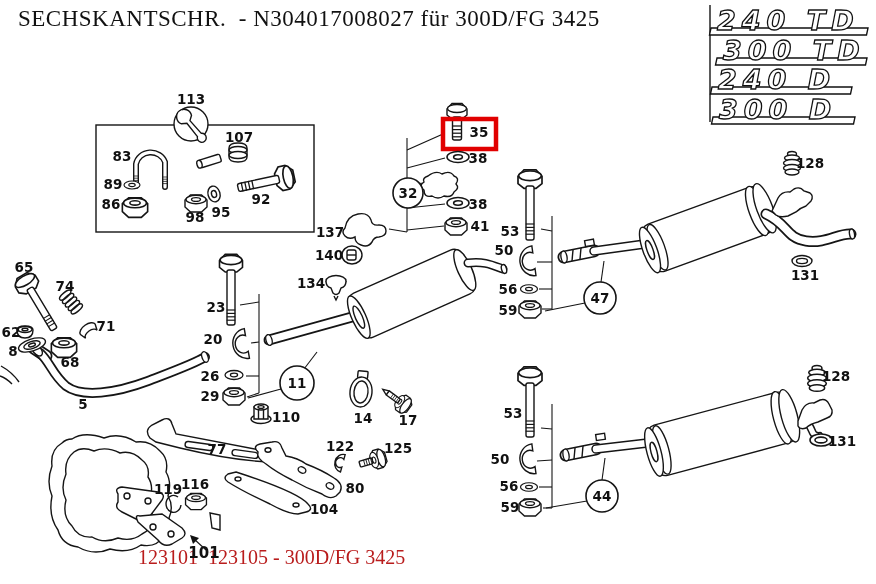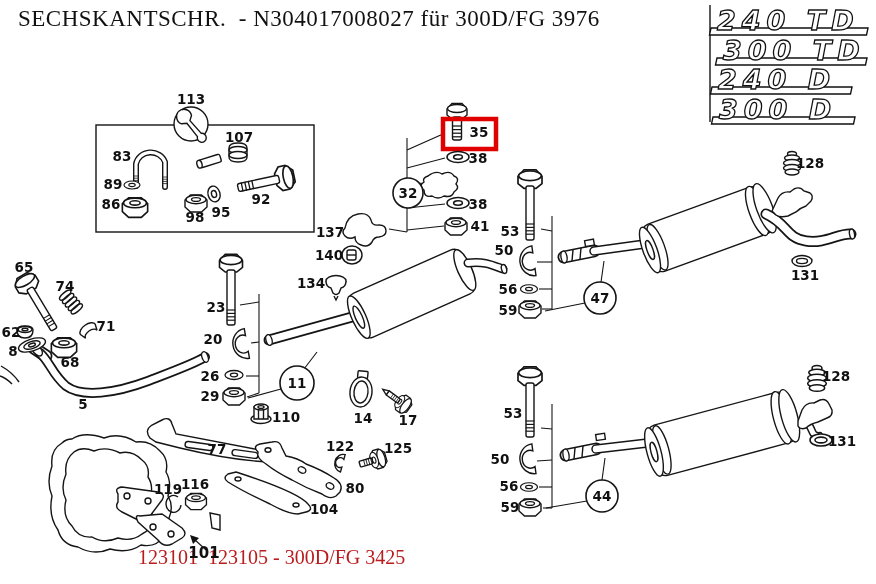--- a/index.html
+++ b/index.html
@@ -19,21 +19,21 @@
   .callout{fill:#fff;stroke:#151515;stroke-width:1.6;}
   .emblem{font:bold italic 27px "DejaVu Sans",sans-serif;letter-spacing:6px;
           fill:#fff;stroke:#111;stroke-width:1.3px;}
   .bar{fill:#fff;stroke:#111;stroke-width:1.4;}
 </style>
 </head>
 <body>
 
 <div class="stage">
 
-  <div class="title">SECHSKANTSCHR.  - N304017008027 für 300D/FG 3976</div>
+  <div class="title">SECHSKANTSCHR.  - N304017008027 für 300D/FG 3425</div>
   <div class="caption">123101  123105 - 300D/FG 3425</div>
 
   <svg class="art" width="876" height="584" viewBox="0 0 876 584" xmlns="http://www.w3.org/2000/svg">
 
     <defs>
       <g id="nut">
           <path class="pt" d="M-11 -3 L-5.5 -8 L5.5 -8 L11 -3 L11 4 L5.5 9 L-5.5 9 L-11 4 Z"></path>
         <ellipse class="pt" cx="0" cy="-3.5" rx="10" ry="4.2"></ellipse>
         <ellipse class="pt" cx="0" cy="-3.5" rx="4.5" ry="1.9"></ellipse>
         </g>

